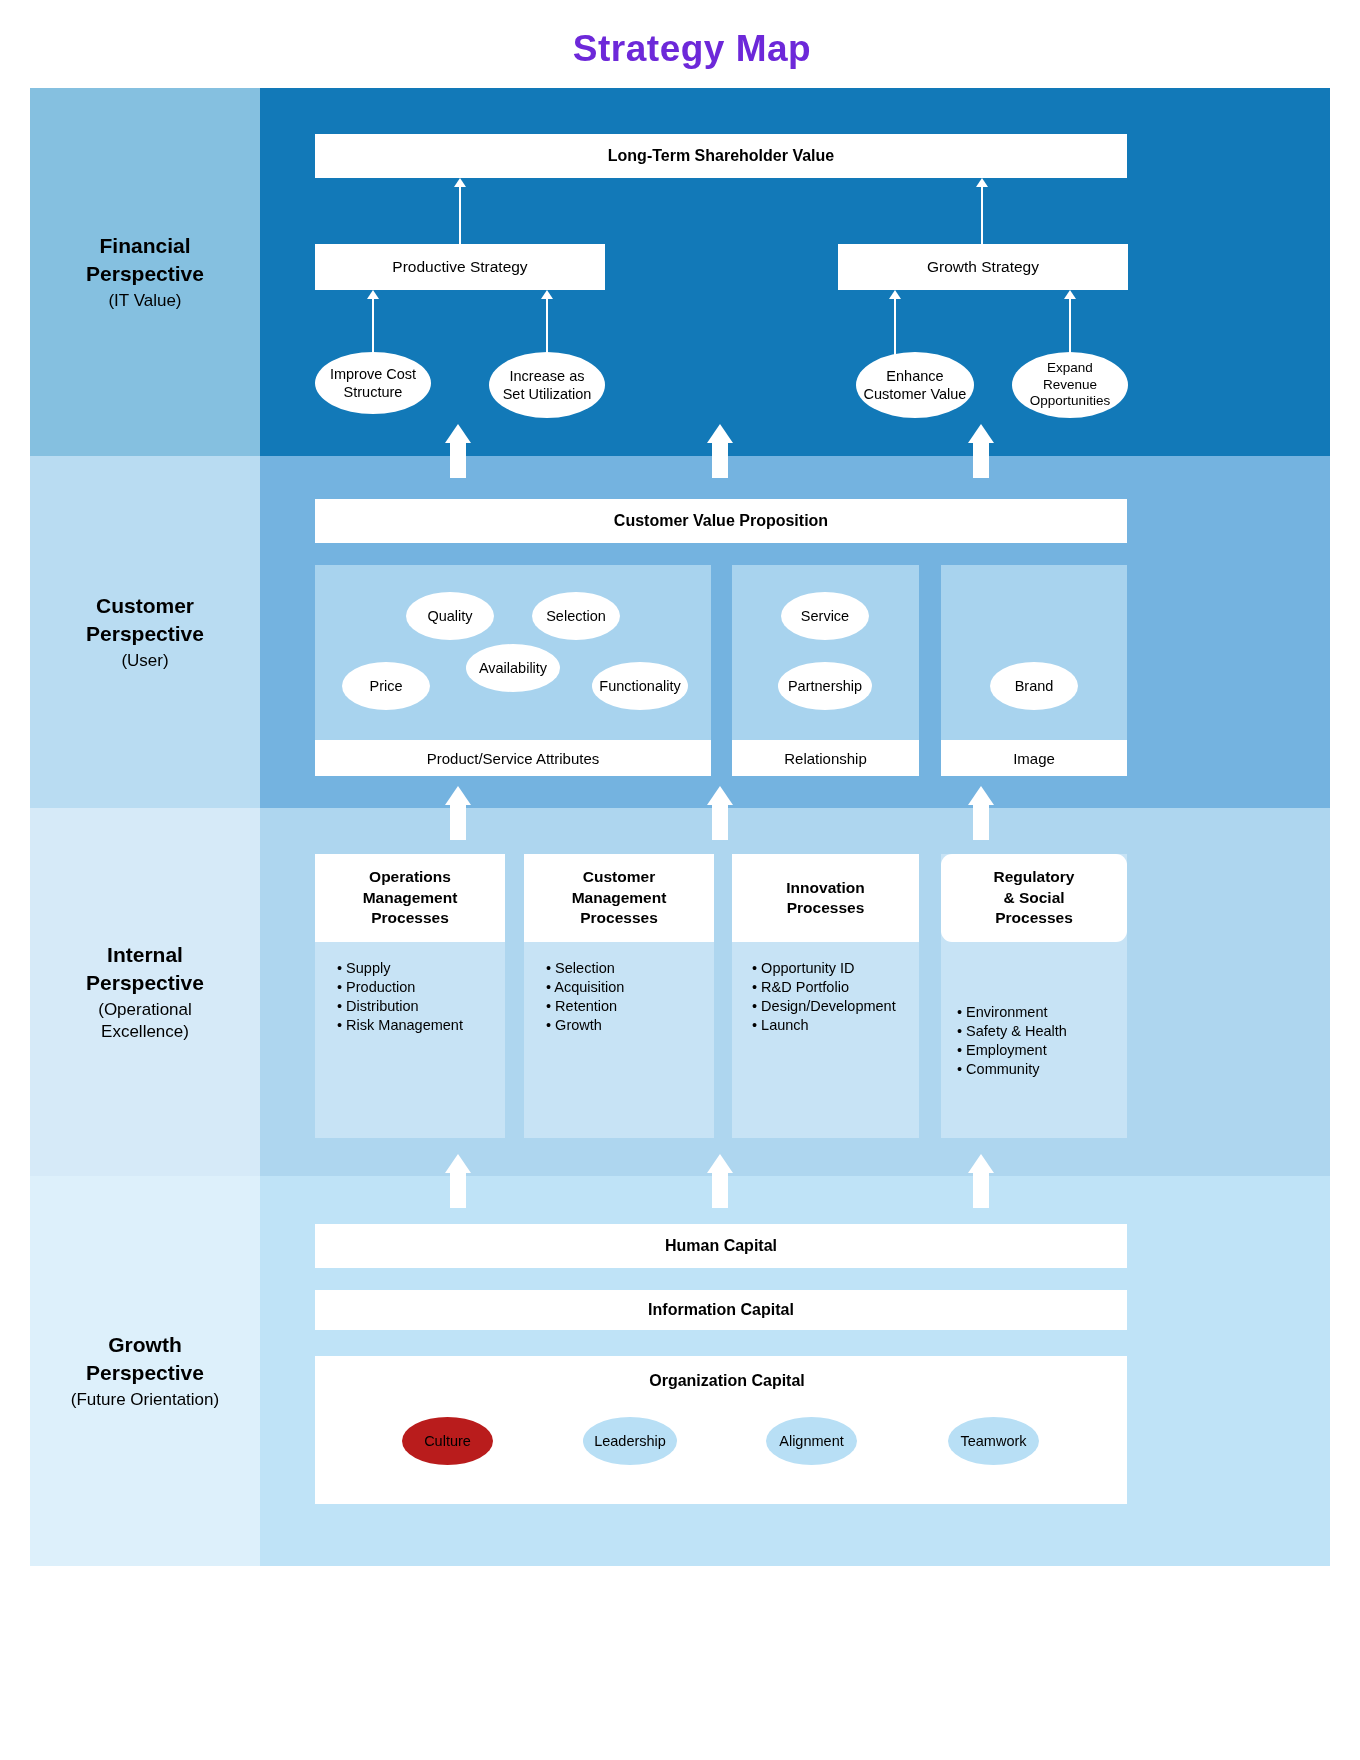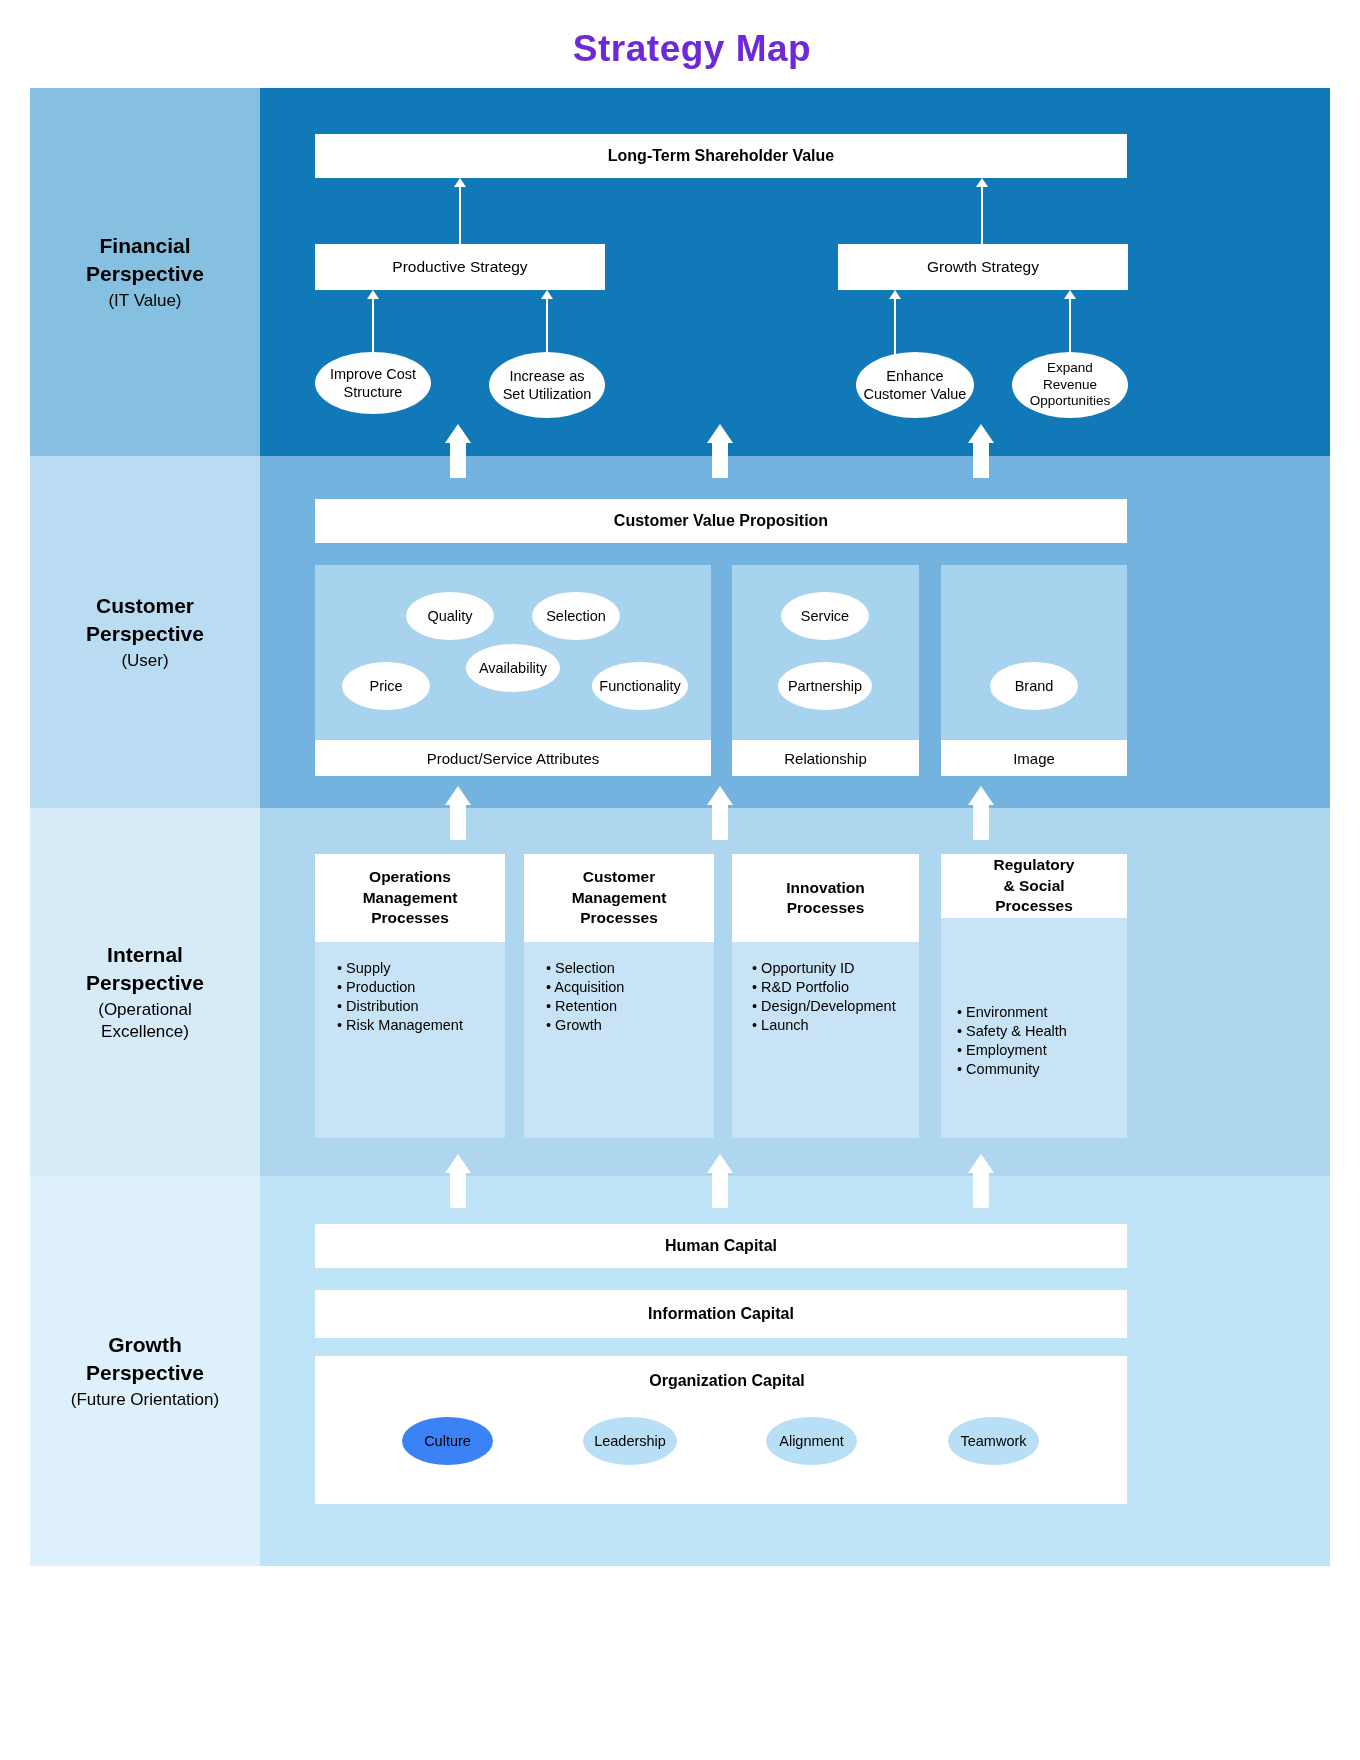--- a/index.html
+++ b/index.html
@@ -344,21 +344,21 @@
       <ul>
         <li>Opportunity ID</li>
         <li>R&amp;D Portfolio</li>
         <li>Design/Development</li>
         <li>Launch</li>
       </ul>
     </div>
   </div>
 
   <div class="proc-col" style="left:941px; top:854px; width:186px; height:284px; background:#c7e3f5;">
-    <div class="proc-head" style="height:64px;">
+    <div class="proc-head" style="height:88px;border-radius:11px;">
       <div>
         <span>Regulatory</span><br>
         <span>&amp; Social</span><br>
         <span>Processes</span>
       </div>
     </div>
     <div class="proc-body" style="top:88px; padding-left:16px;margin-top:44px;">
       <ul>
         <li>Environment</li>
         <li>Safety &amp; Health</li>
@@ -384,23 +384,23 @@
     <div class="head"></div>
       <div class="shaft"></div>
   </div>
   <div class="big-arrow" style="left:968px; top:1154px; height:54px;">
     <div class="head"></div>
       <div class="shaft"></div>
   </div>
 
   <div class="wbox bold" style="left:315px; top:1224px; width:812px; height:44px; font-size:16px;">Human Capital</div>
 
-  <div class="wbox bold" style="left:315px; top:1290px; width:812px; height:48px; font-size:16px;">Information Capital</div>
+  <div class="wbox bold" style="left:315px; top:1290px; width:812px; height:40px; font-size:16px;">Information Capital</div>
 
   <div style="position:absolute; left:315px; top:1356px; width:812px; height:148px; background:#ffffff;">
     <div style="text-align:center; font-weight:bold; font-size:16px; color:#000; padding-top:16px;padding-left:12px;">Organization Capital</div>
   </div>
-  <div class="pill" style="left:402px; top:1417px; width:91px; height:48px; background:#3b82f6;">Culture</div>
+  <div class="pill" style="left:402px; top:1417px; width:91px; height:48px; background:#b91c1c;">Culture</div>
   <div class="pill" style="left:583px; top:1417px; width:94px; height:48px; background:#b8dff5;">Leadership</div>
   <div class="pill" style="left:766px; top:1417px; width:91px; height:48px; background:#b8dff5;">Alignment</div>
   <div class="pill" style="left:948px; top:1417px; width:91px; height:48px; background:#b8dff5;">Teamwork</div>
 
 </div>
 
 </body></html>

